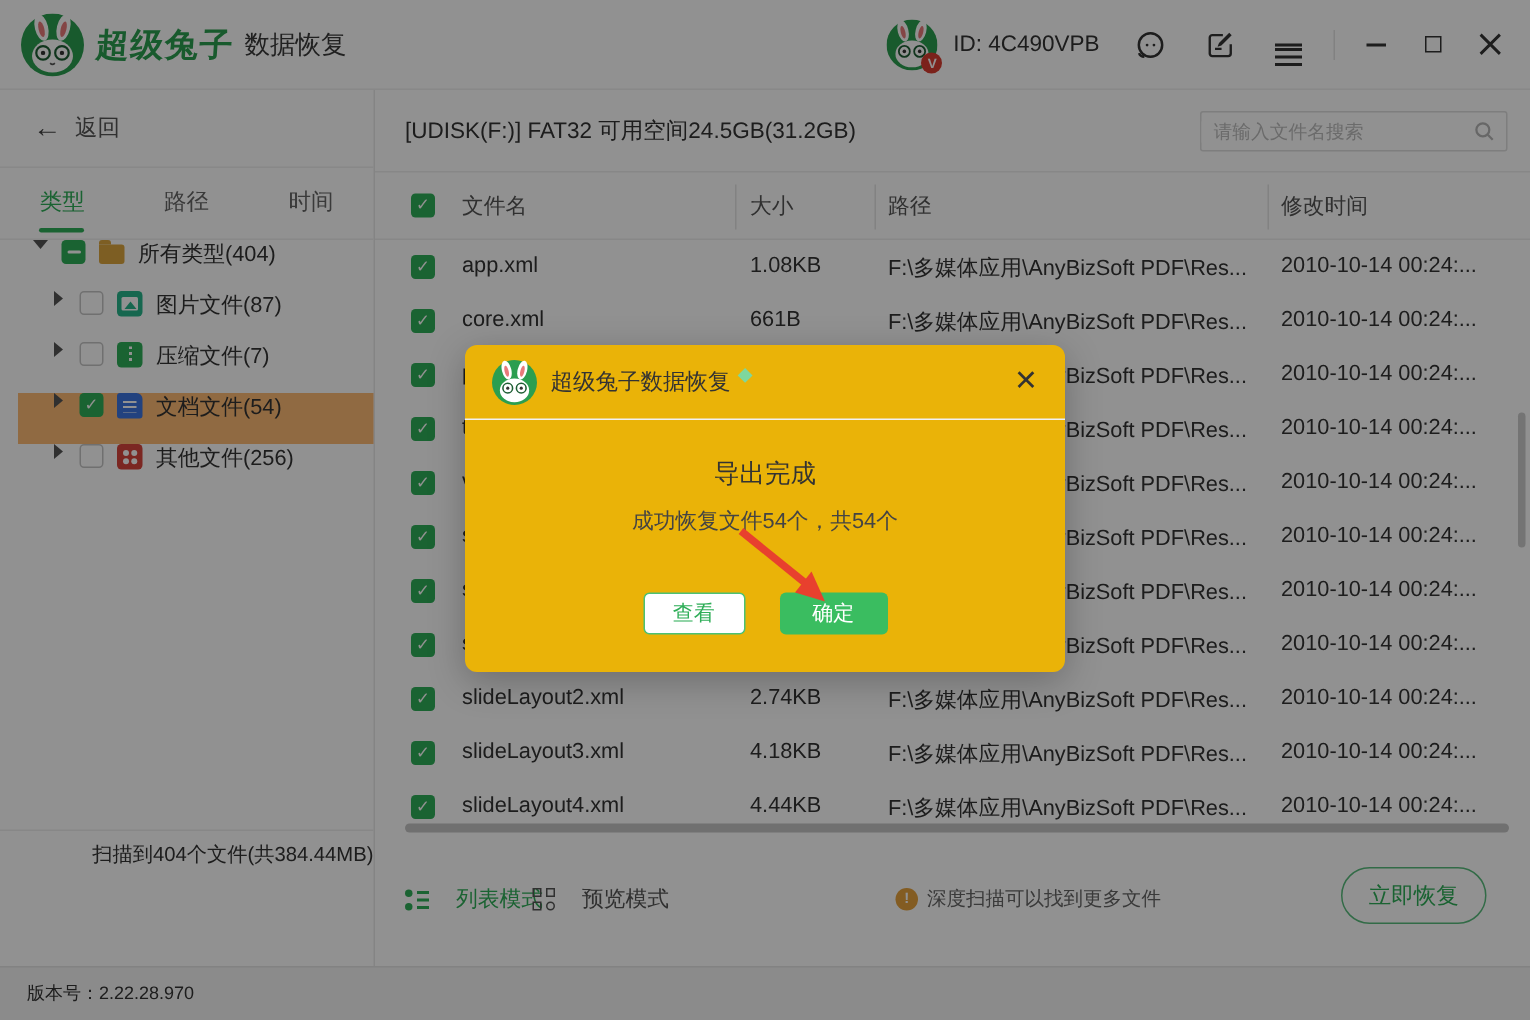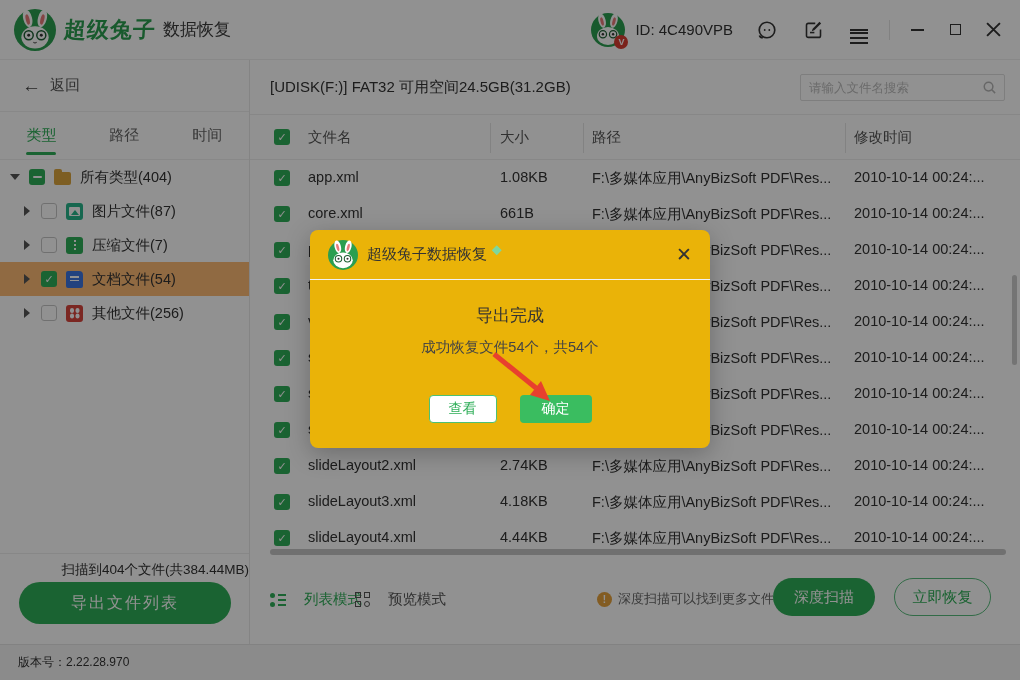--- a/index.html
+++ b/index.html
@@ -32,21 +32,21 @@
               display:flex; align-items:center; padding-left:22px; cursor:pointer; }
   .back-arrow { font-size:19px; color:#444; }
   .back-label { margin-left:9px; font-size:15px; color:#555; }
   .tabs { position:absolute; left:0; top:52px; width:100%; height:48px; border-bottom:1px solid #efefef;
           display:flex; align-items:center; }
   .tab { position:relative; width:33.3%; text-align:center; font-size:15px; color:#666; cursor:pointer; height:100%; line-height:46px; }
   .tab.act { color:#2fae58; }
   .tab.act::after { content:""; position:absolute; left:50%; bottom:4px; transform:translateX(-50%);
                     width:30px; height:3px; background:#2fae58; border-radius:2px; }
   .tree { position:absolute; left:0; top:100px; width:100%; }
-  .tree-row { display:flex; align-items:center; height:34px; cursor:pointer; }
+  .tree-row { display:flex; height:34px; cursor:pointer;margin-left:12px; }
   .tree-row.sel { background:#fdba74; }
   .lvl-root { padding-left:8px; }
   .lvl-child { padding-left:20px; }
   .exp { width:14px; display:flex; justify-content:center; }
   .exp-down { width:0; height:0; border-left:5px solid transparent; border-right:5px solid transparent; border-top:6px solid #555; }
   .exp-right { width:0; height:0; border-top:5px solid transparent; border-bottom:5px solid transparent; border-left:6px solid #555; }
   .cb { width:16px; height:16px; border-radius:3px; margin-left:7px; flex:none; }
   .cb-checked { background:#2fae58; }
   .cb-checked::after { content:"✓"; display:block; text-align:center; color:#fff; font-size:11px; line-height:16px; font-weight:bold; }
   .cb-indeterminate { background:#2fae58; }
@@ -279,21 +279,20 @@
           <span class="exp">
             <i class="exp-right"></i>
           </span>
           <span class="cb cb-unchecked"></span>
           <span class="ficon ficon-other"></span>
           <span class="tree-label">其他文件(256)</span>
         </div>
       </div>
     <div class="side-divider"></div>
     <div class="scan-text">扫描到404个文件(共384.44MB)</div>
-    <button class="export-btn">导出文件列表</button>
   </aside>
 
   <section class="main">
     <div class="diskbar">
       <span class="disk-info">[UDISK(F:)] FAT32 可用空间24.5GB(31.2GB)</span>
       <div class="searchbox">
         <input type="text" placeholder="请输入文件名搜索" style="">
         <span class="search-ico">
           <svg width="15" height="15" viewBox="0 0 16 16" fill="none" stroke="#b5b5b5" stroke-width="1.6">
             <circle cx="7" cy="7" r="4.6"></circle>
@@ -425,21 +424,20 @@
             <i></i>
             <i></i>
             <i></i>
           </span>
         <span class="lbl">预览模式</span>
       </div>
       <div class="hint">
         <span class="warn-ico">!</span>
         <span class="hint-text">深度扫描可以找到更多文件</span>
       </div>
-      <button class="deep-btn">深度扫描</button>
       <button class="recover-btn">立即恢复</button>
     </div>
   </section>
 
   <footer class="statusbar">
     <span class="version">版本号：2.22.28.970</span>
   </footer>
 
   <div class="overlay"></div>
 

